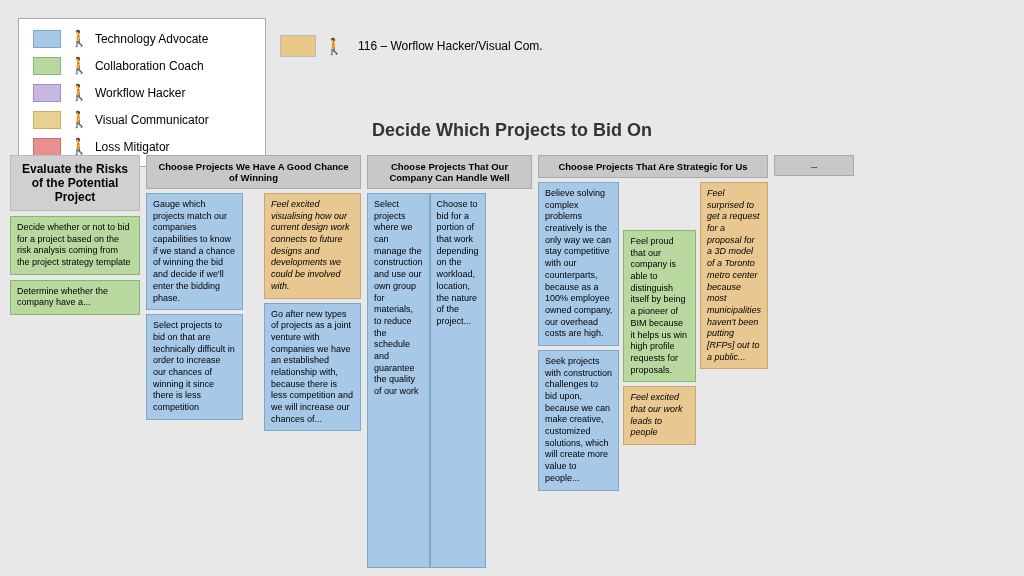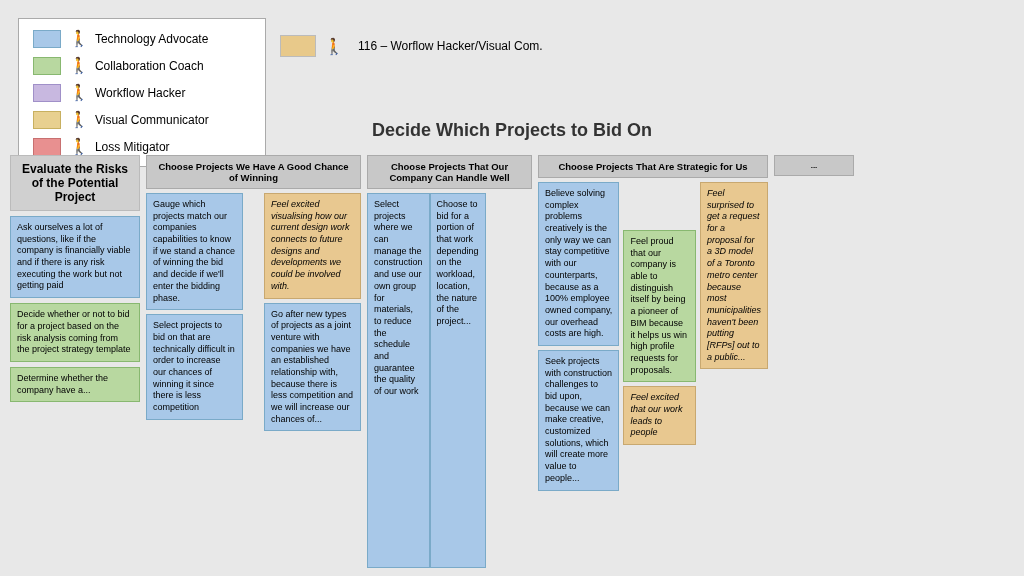--- a/index.html
+++ b/index.html
@@ -166,23 +166,20 @@
   </div>
 
   <div class="page-title">Decide Which Projects to Bid On</div>
 
   <div class="columns-area">
 
     <div class="col-evaluate">
       <div class="col-header">
         <span>Evaluate the Risks of the Potential Project</span>
       </div>
-      <div class="card card-blue">
-        <span>Ask ourselves a lot of questions, like if the company is financially viable and if there is any risk executing the work but not getting paid</span>
-      </div>
       <div class="card card-green">
         <span>Decide whether or not to bid for a project based on the risk analysis coming from the project strategy template</span>
       </div>
       <div class="card card-green">
         <span>Determine whether the company have a...</span>
       </div>
     </div>
 
     <div style="display:flex;flex-direction:column;gap:4px;width:215px;flex-shrink:0;">
       <div class="col-section-header">

